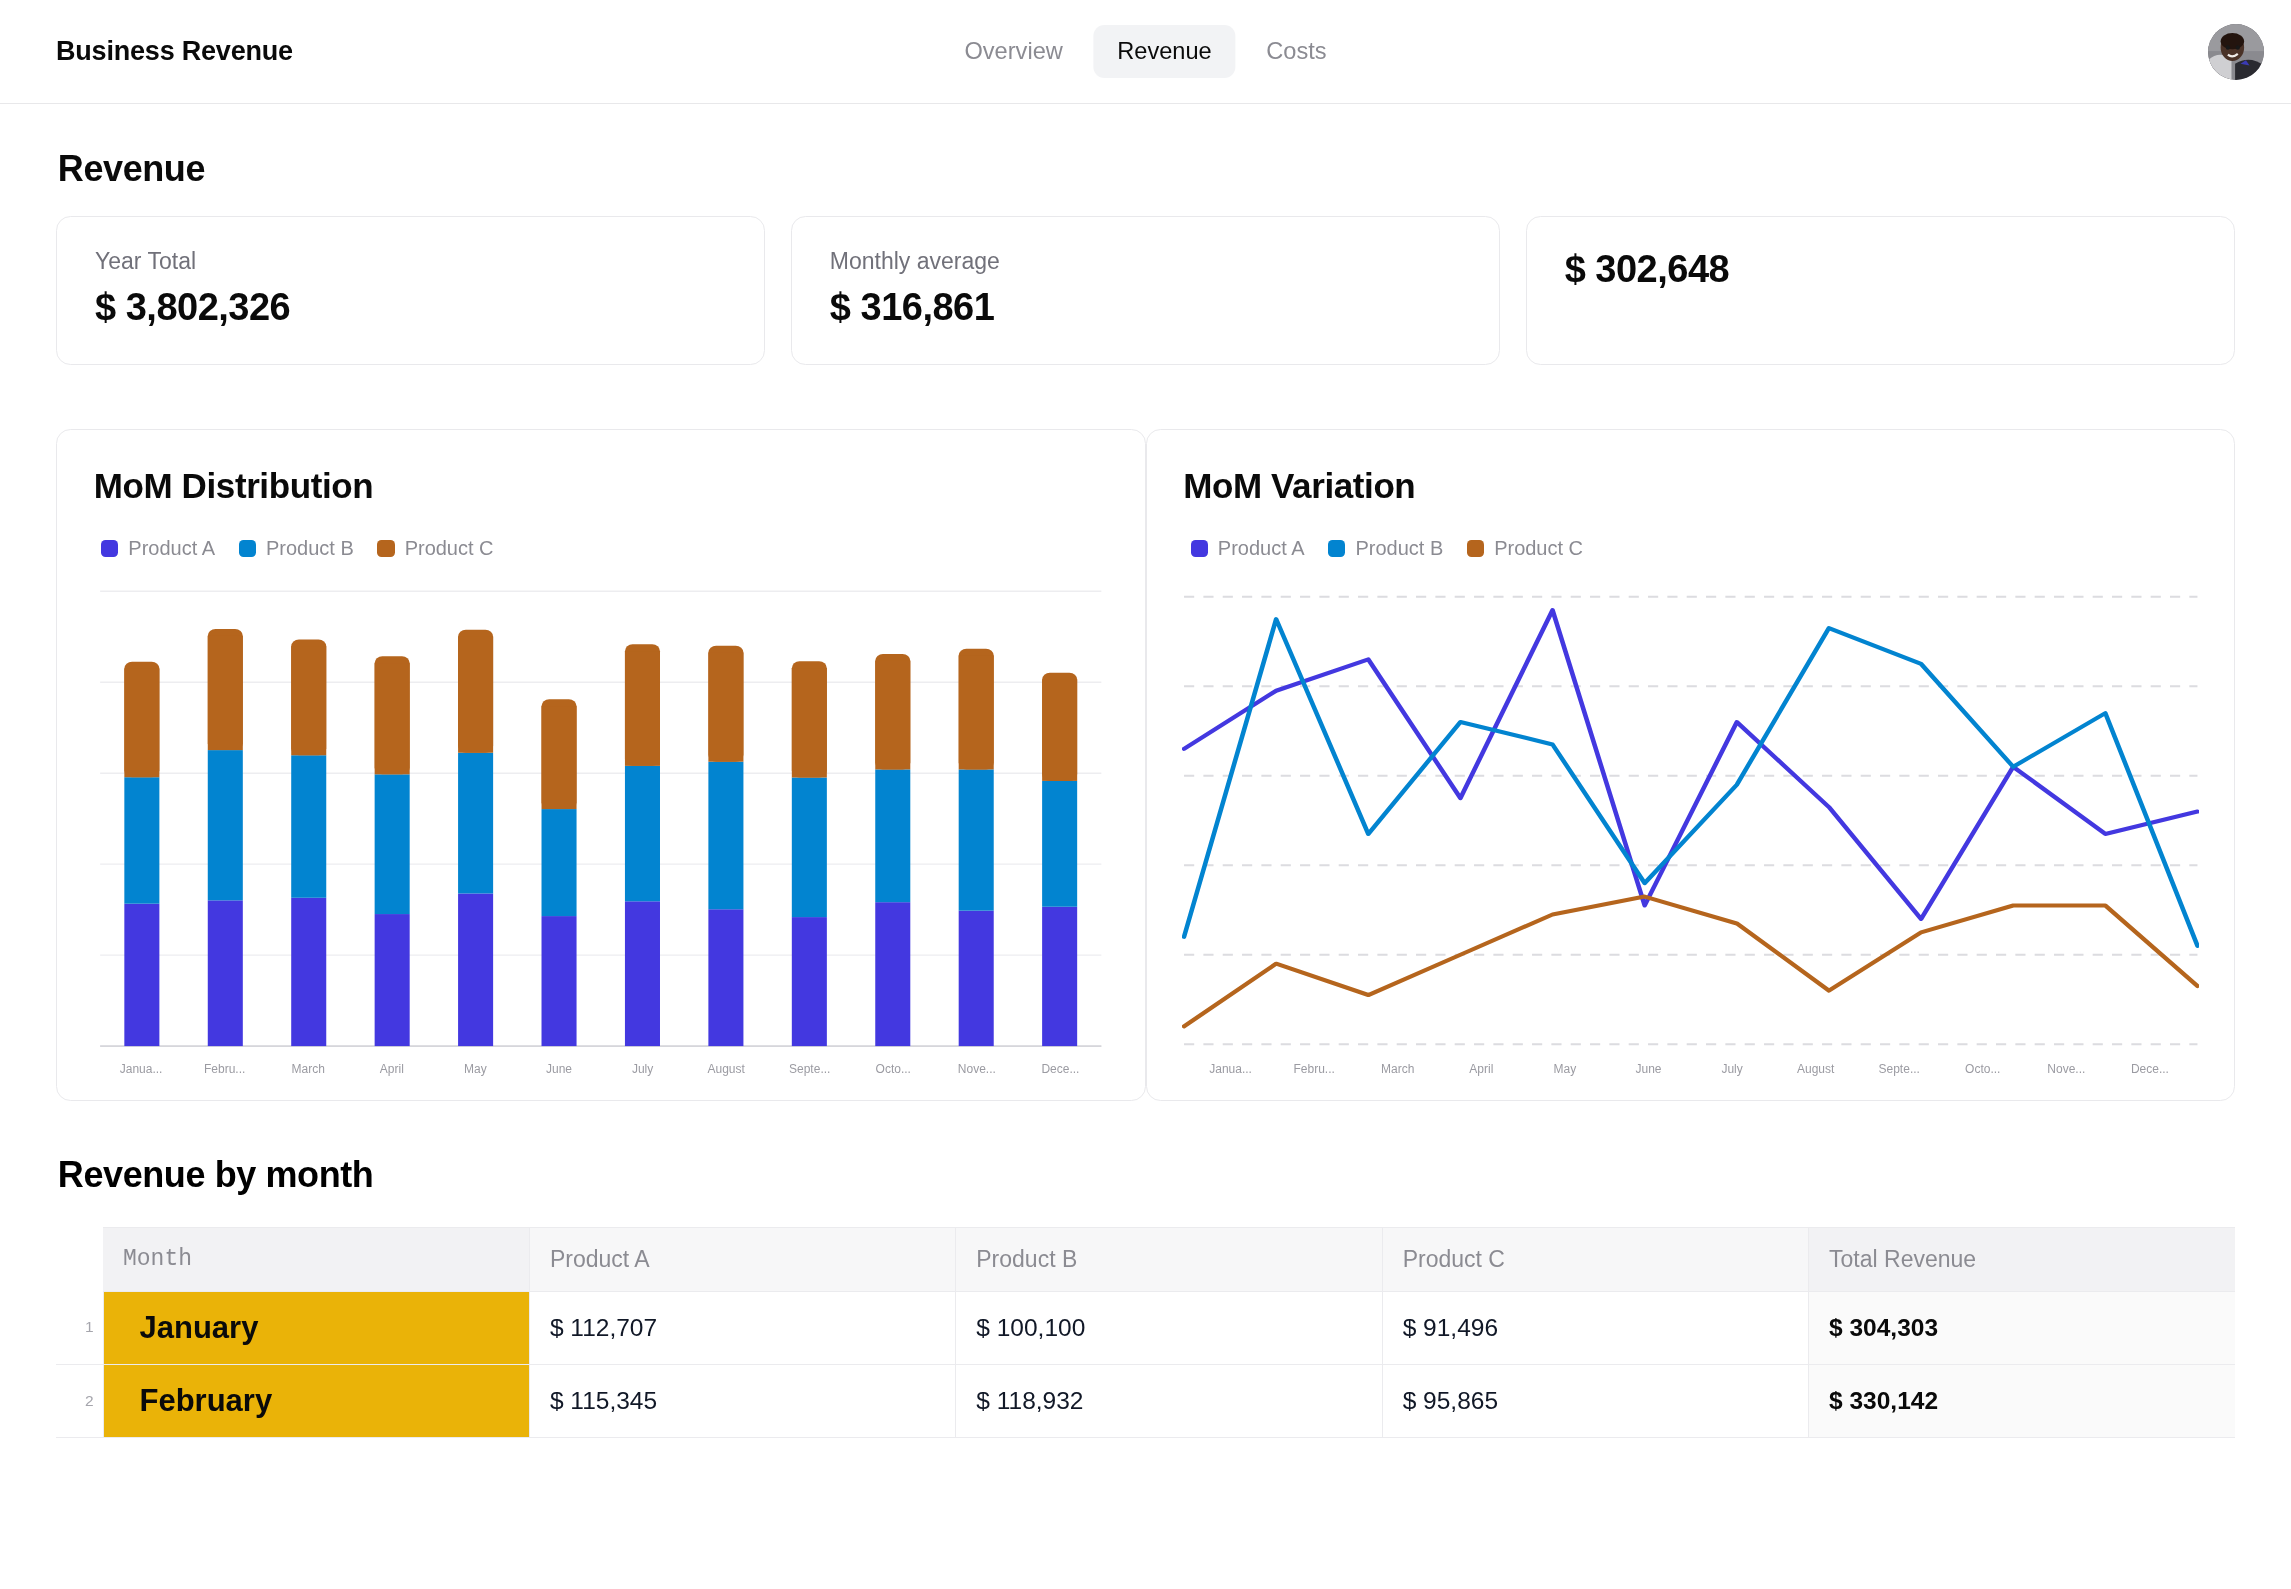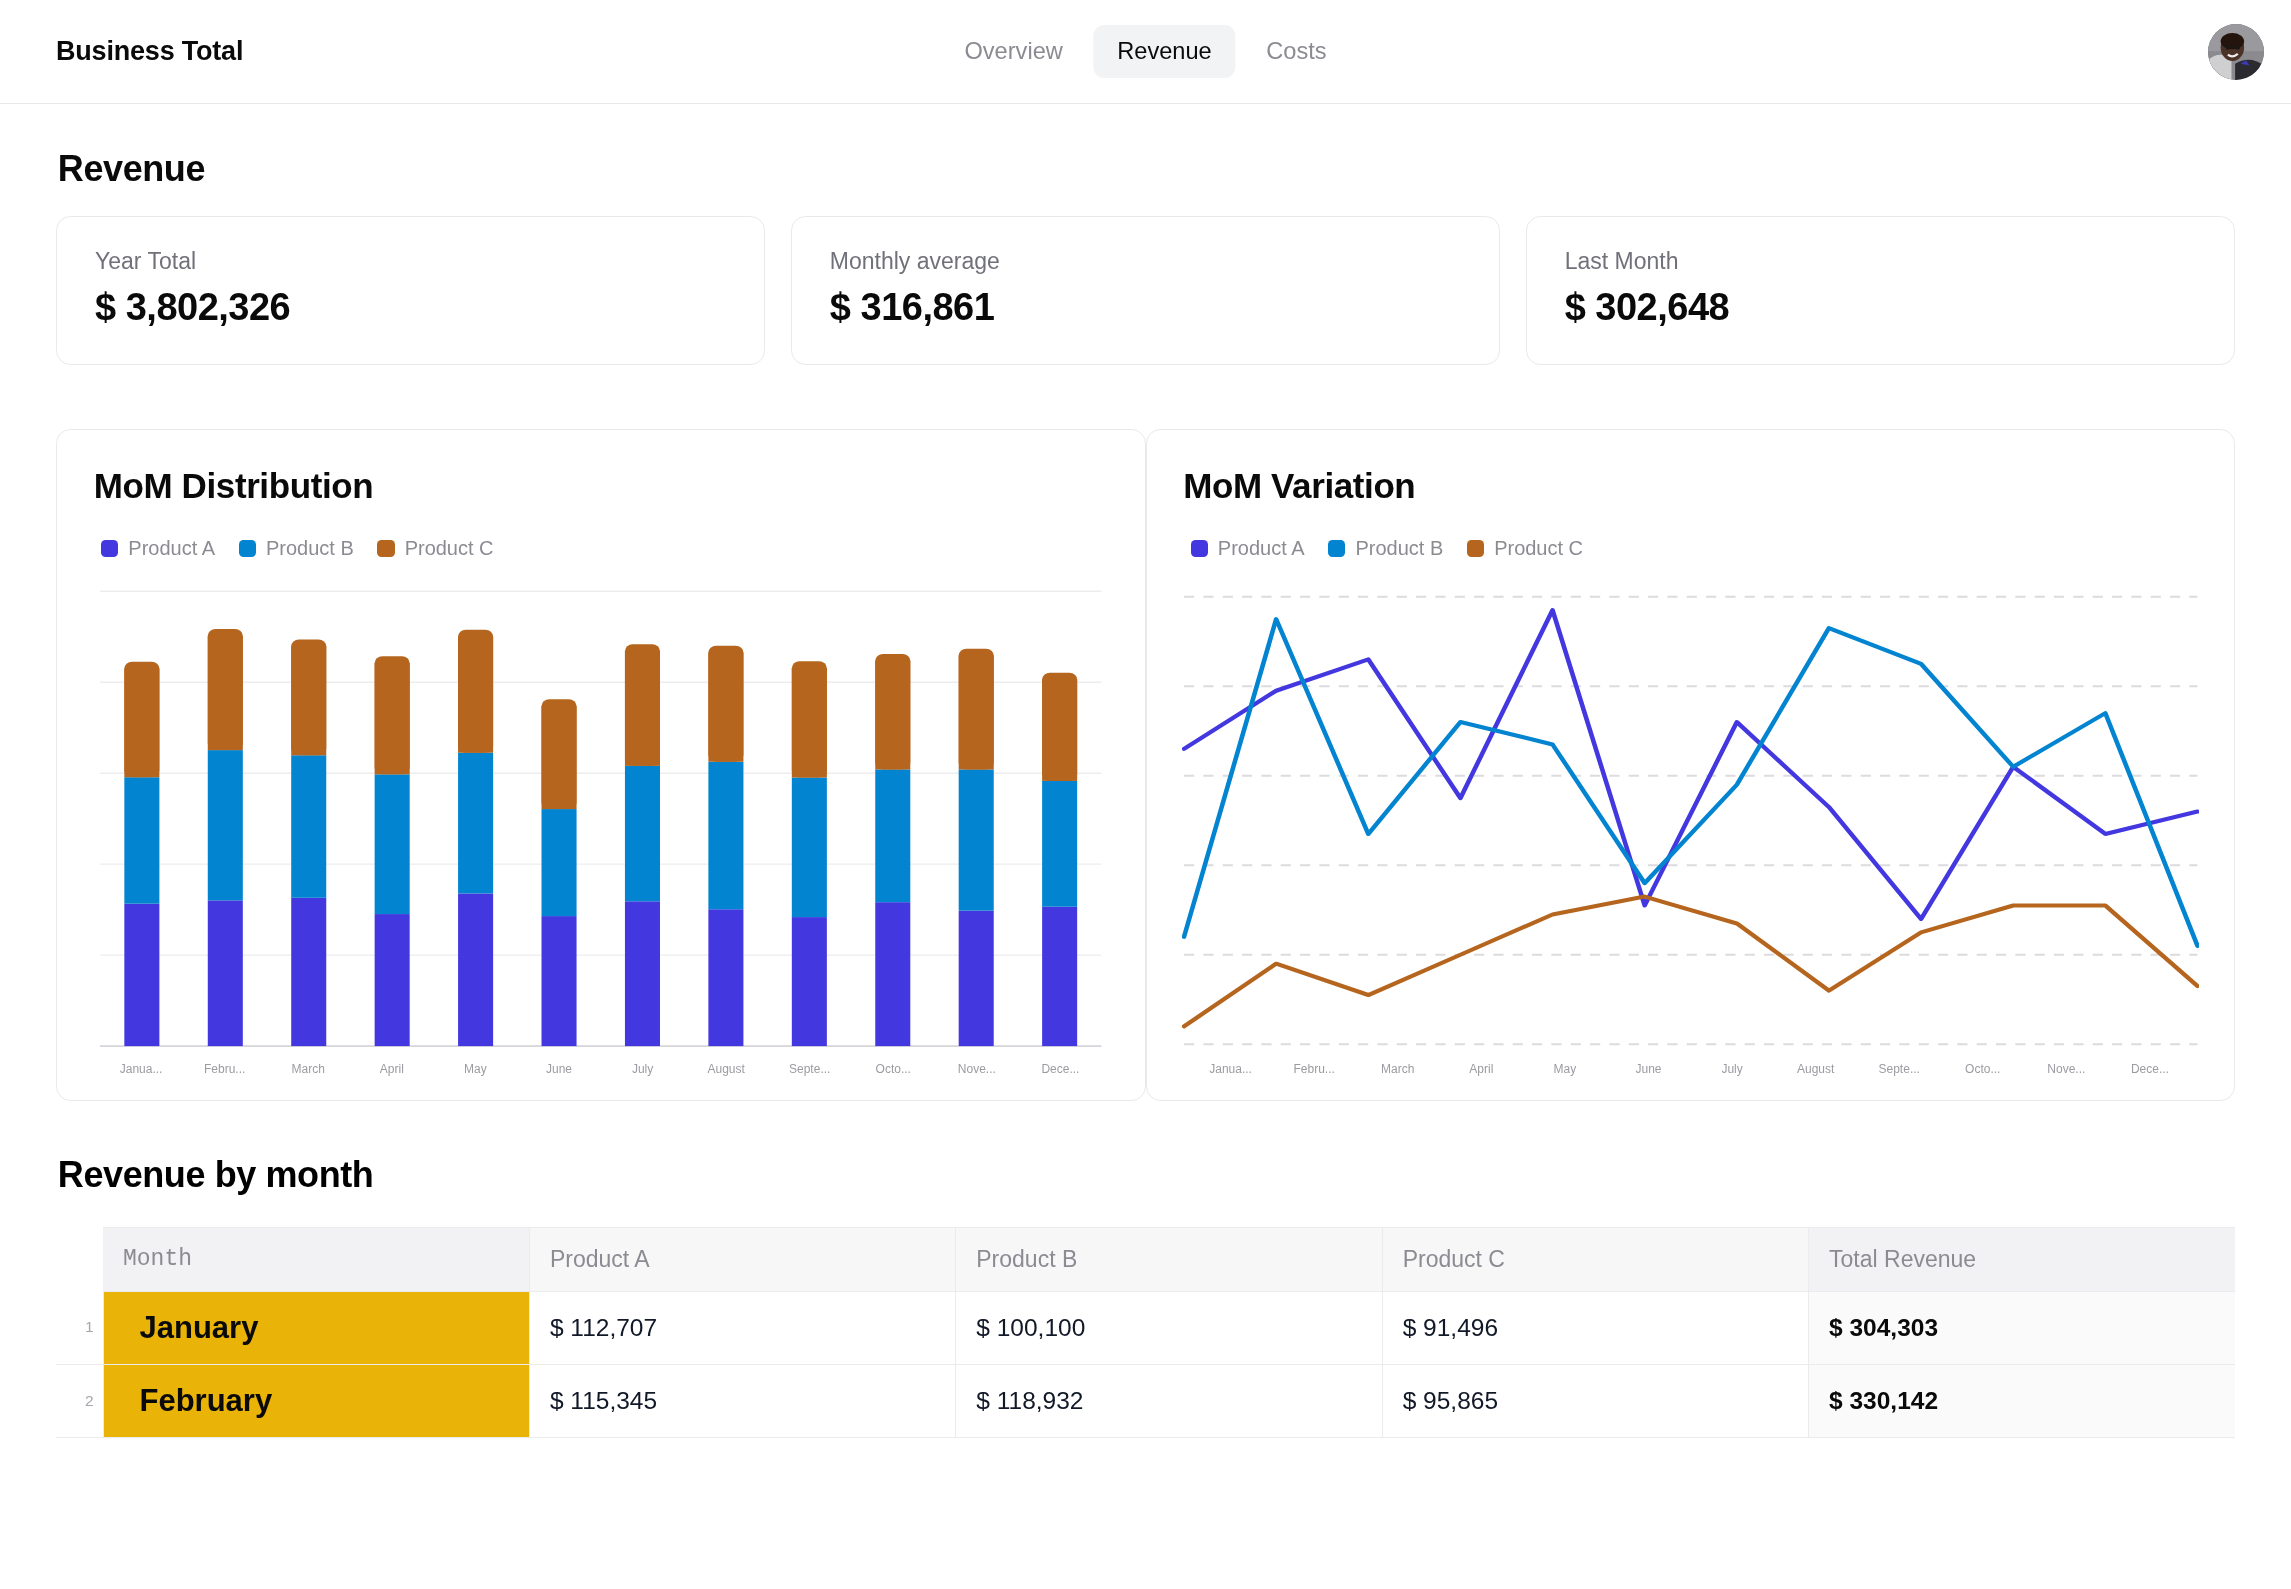--- a/index.html
+++ b/index.html
@@ -199,21 +199,21 @@
     background: #fafafa;
     border-right: none;
   }
   table.data th.total-h { background: #f2f2f4; border-right: none; }
   table.data th.month-h { background: #f2f2f4; font-family: Liberation Mono, monospace; }
 </style>
 </head>
 <body>
 
 <div class="topbar">
-  <div class="brand">Business Total</div>
+  <div class="brand">Business Revenue</div>
 
   <div class="navtabs">
     <div class="navtab">Overview</div>
     <div class="navtab active">Revenue</div>
     <div class="navtab">Costs</div>
   </div>
 
   <div class="avatar">
     <svg viewBox="0 0 62 62">
       <defs>
@@ -244,21 +244,20 @@
   <div class="kpi-row">
     <div class="kpi-card">
       <div class="kpi-label">Year Total</div>
       <div class="kpi-value">$ 3,802,326</div>
     </div>
     <div class="kpi-card">
       <div class="kpi-label">Monthly average</div>
       <div class="kpi-value">$ 316,861</div>
     </div>
     <div class="kpi-card">
-      <div class="kpi-label">Last Month</div>
       <div class="kpi-value">$ 302,648</div>
     </div>
   </div>
 
   <div class="charts-row">
 
     <div class="chart-card">
       <div class="chart-title">MoM Distribution</div>
       <div class="legend">
         <div class="legend-item">

